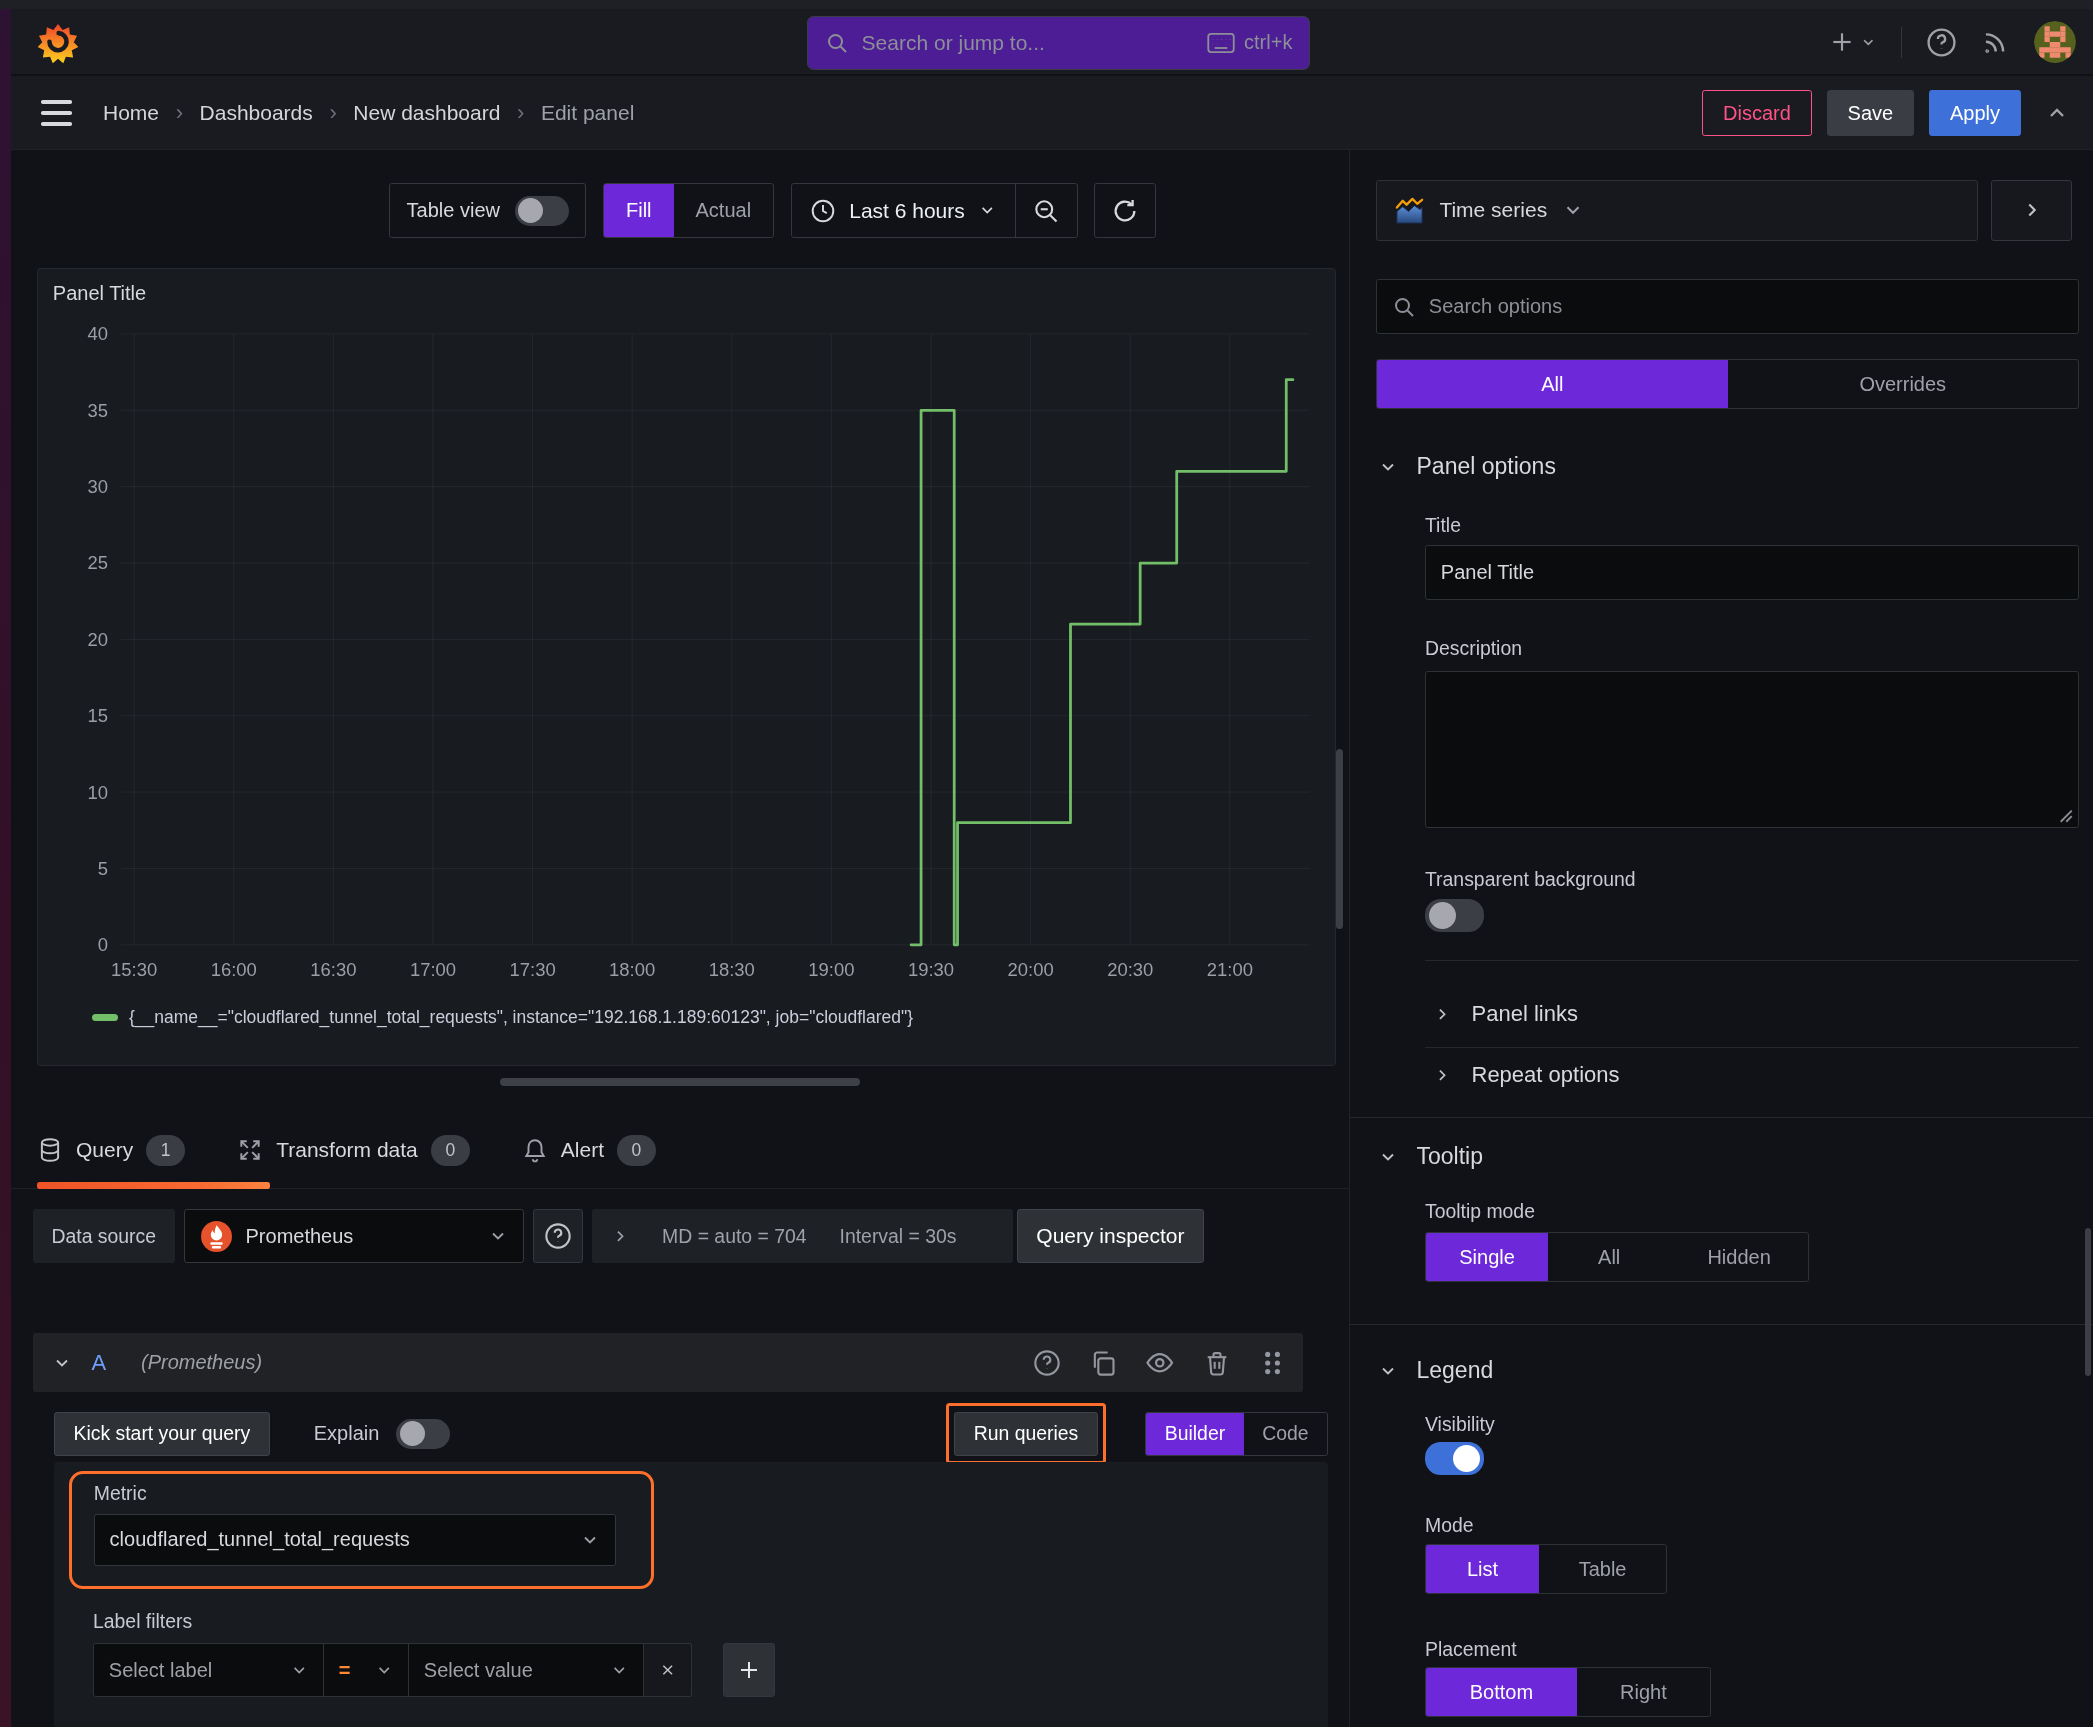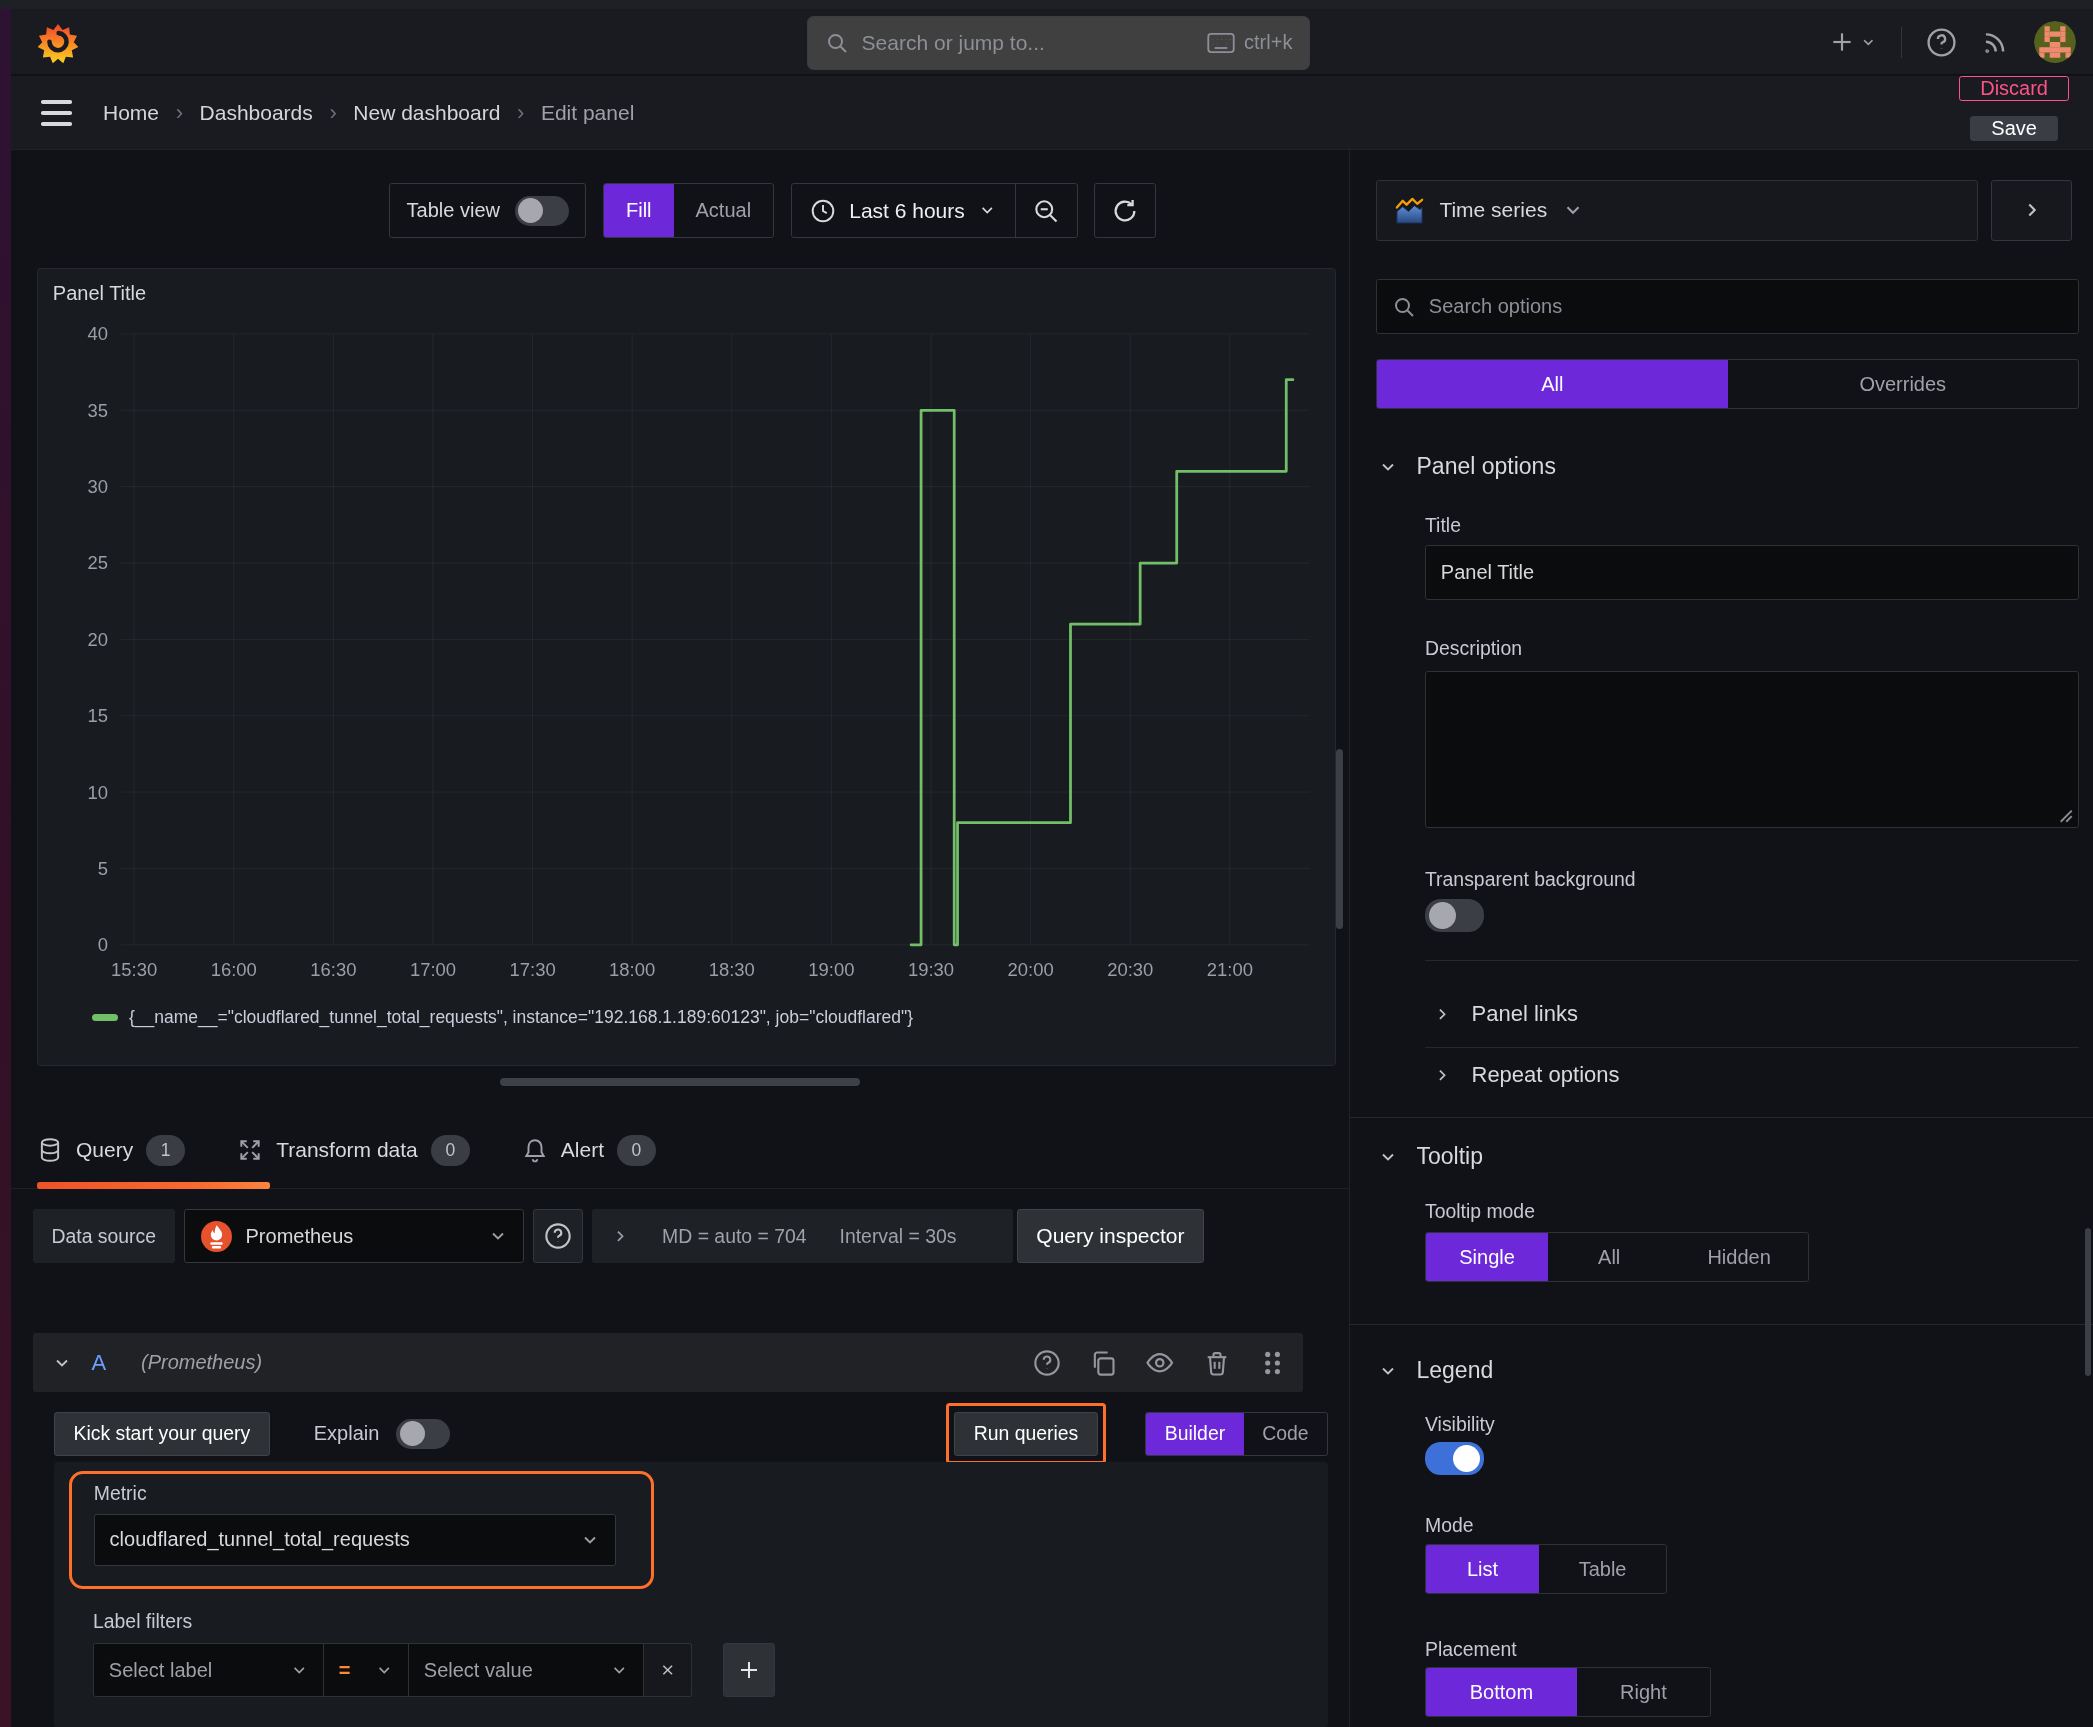--- a/index.html
+++ b/index.html
@@ -15,21 +15,21 @@
 
   
   #top-strip { left:0; top:0; width:2093px; height:9.2px; background:#1e2025; }
   #left-stripe { left:0; top:9.2px; width:11px; height:1718px;
     background:linear-gradient(180deg,#2e1233 0%, #331026 55%, #3a1426 100%); }
   #topbar { left:11px; top:9.2px; width:2082px; height:66px; background:#191b20; border-bottom:0.9px solid #0e0f12; }
   #breadcrumb-bar { left:11px; top:76px; width:2082px; height:74px; background:#191b20; border-bottom:0.9px solid #202227; }
 
   .searchbox {
     position:absolute; left:796px; top:6.5px; width:503px; height:54px;
-    background:#404040; border:0.9px solid #3a3d44; border-radius:6.5px;
+    background:#4c1d95; border:0.9px solid #3a3d44; border-radius:6.5px;
     display:flex; align-items:center; padding:0 16.6px; gap:13px;
   }
   .searchbox input {
     background:transparent; border:none; outline:none; color:#c7c8ce;
     font-size:21px; flex:1; font-family:"Liberation Sans",sans-serif;
   }
   .searchbox input::placeholder { color:#8d8f98; }
   .kbd-hint { display:flex; align-items:center; gap:9.2px; color:#8d8f98; font-size:20px; }
 
   .topbar-right { position:absolute; right:16.6px; top:0; height:66px; display:flex; align-items:center; gap:24px; }
@@ -38,21 +38,21 @@
   .avatar { width:42px; height:42px; border-radius:50%; overflow:hidden; }
 
   .hamburger { position:absolute; left:30px; top:24px; width:31px; height:26px; display:flex; flex-direction:column; justify-content:space-between; cursor:pointer; }
   .hamburger div { height:3.7px; background:#d8d9dc; border-radius:1.8px; }
 
   .breadcrumb { position:absolute; left:92px; top:0; height:74px; display:flex; align-items:center; gap:16.6px; font-size:21px; }
   .breadcrumb .crumb { color:#d5d6da; cursor:pointer; }
   .breadcrumb .crumb.current { color:#9fa1a8; cursor:default; }
   .breadcrumb .sep { color:#6e7079; font-size:22px; }
 
-  .bc-actions { position:absolute; right:24px; top:0; height:74px; display:flex; align-items:center; gap:14.8px;flex-direction:column; }
+  .bc-actions { position:absolute; right:24px; top:0; height:74px; display:flex; align-items:center; gap:14.8px; }
   .btn { border-radius:2.8px; font-size:20px; height:46px; display:inline-flex; align-items:center; justify-content:center; padding:0 20px; cursor:pointer; white-space:nowrap; }
   .btn-destructive-outline { background:transparent; border:0.9px solid #ff5286; color:#ff5286; }
   .btn-secondary { background:#3a3d44; border:0.9px solid #3a3d44; color:#ffffff; }
   .btn-primary { background:#3d71d9; border:0.9px solid #3d71d9; color:#ffffff; }
 
   
   .ctl { border:0.9px solid #34373d; border-radius:2.8px; background:transparent; display:flex; align-items:center; height:55px; }
   .seg-group { border:0.9px solid #34373d; border-radius:2.8px; overflow:hidden; display:flex; height:55px; }
   .seg-item { display:flex; align-items:center; justify-content:center; padding:0 22px; font-size:20px; color:#9fa1a8; cursor:pointer; }
   .seg-item.sel { background:#6d28d9; color:#ffffff; }

